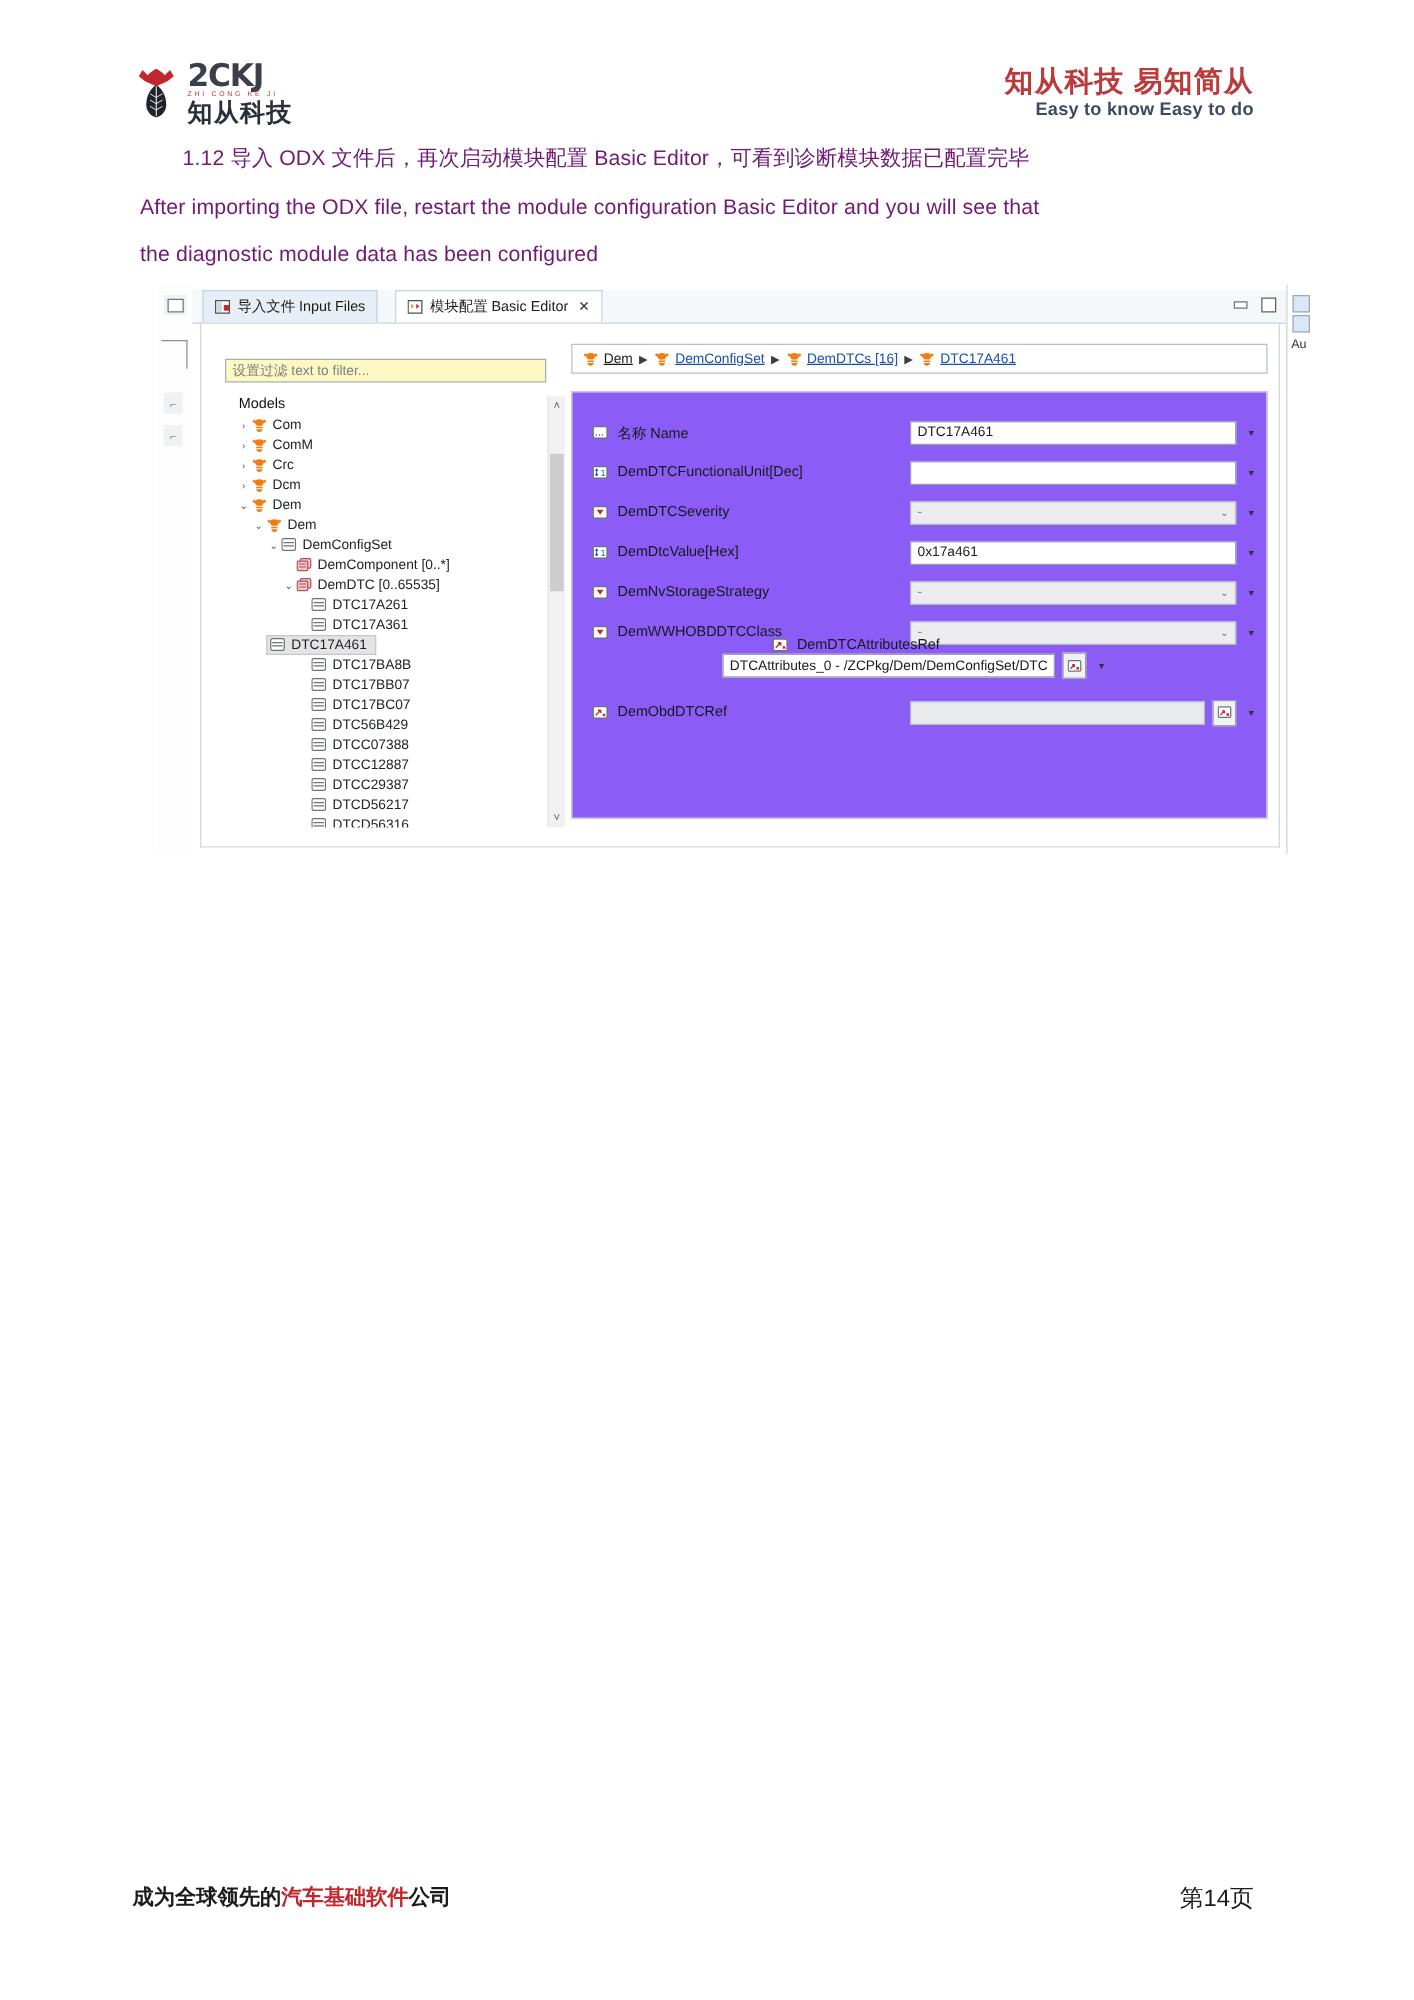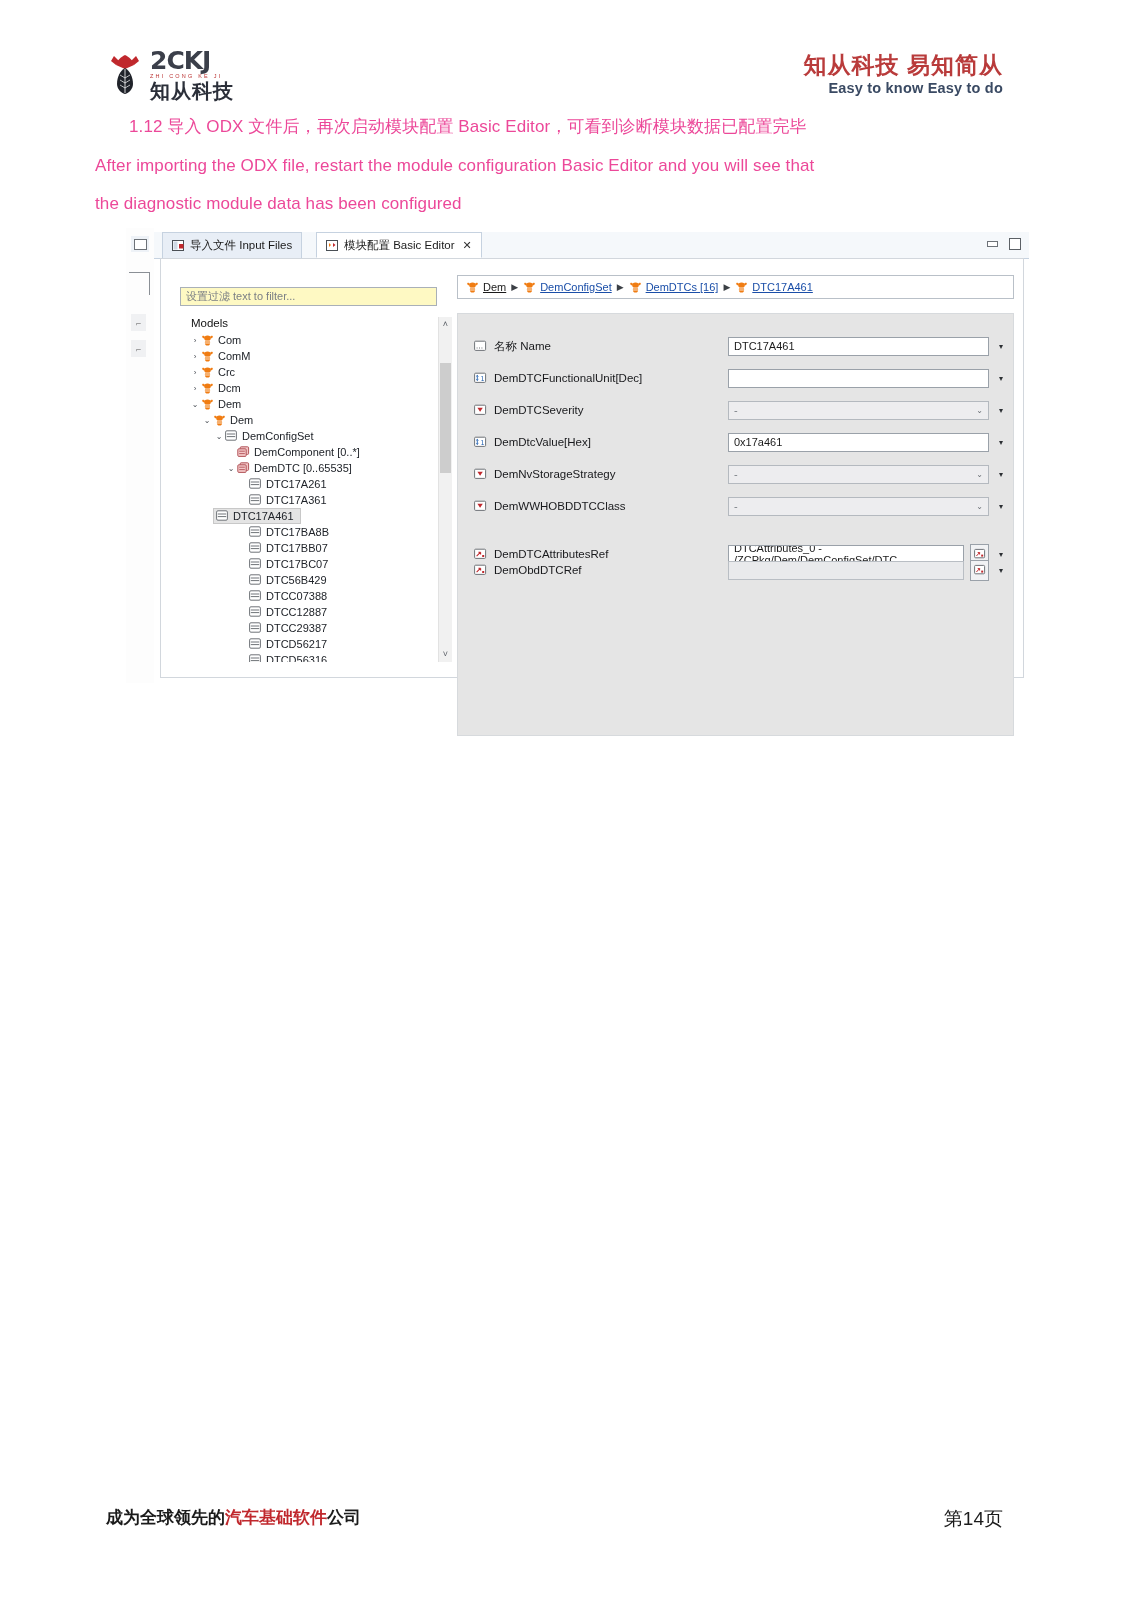--- a/index.html
+++ b/index.html
@@ -17,21 +17,21 @@
   .logo-text{display:flex;flex-direction:column;justify-content:center;line-height:1;}
   .logo-latin{font-size:25px;font-weight:bold;color:#3b3f4a;letter-spacing:-1px;font-family:"DejaVu Sans",sans-serif;}
   .logo-pinyin{font-size:5.5px;color:#b33;letter-spacing:2.2px;margin-top:1px;}
   .logo-cn{font-size:20px;font-weight:bold;color:#2b2f39;letter-spacing:1px;margin-top:1px;}
 
   .slogan{position:absolute;right:128px;top:52px;text-align:right;line-height:1.18;}
   .slogan-cn{font-size:23px;font-weight:bold;color:#b93b3b;letter-spacing:1px;}
   .slogan-en{font-size:14.5px;font-weight:bold;color:#3a4a63;letter-spacing:.2px;margin-top:1px;}
 
   
-  .body-copy{position:absolute;left:95px;top:113px;width:910px;color:#ec4899;}
+  .body-copy{position:absolute;left:112px;top:113px;width:910px;color:#701a75;}
   .body-copy p{margin:0 0 11px 0;font-size:17px;line-height:1.62;letter-spacing:.1px;}
   .body-copy p.indent{text-indent:34px;}
 
   
   .shot{position:absolute;left:126px;top:228px;width:925px;height:455px;background:#fff;}
 
   .shot-left-rail{position:absolute;left:0;top:0;width:28px;height:455px;background:#fdfdfd;}
   .rail-btn{position:absolute;left:5px;width:18px;height:16px;background:#eef2f7;
             border:0;display:flex;align-items:center;justify-content:center;}
   .rail-sq{width:11px;height:9px;border:1.3px solid #6d7278;background:#fff;}
@@ -83,21 +83,21 @@
   
   .pane-right{position:absolute;left:296px;top:8px;width:560px;height:402px;}
   .crumbs{position:absolute;left:0;top:8px;width:557px;height:24px;background:#fff;
           border:1px solid #b9c0c8;box-sizing:border-box;display:flex;align-items:center;
           padding-left:8px;gap:5px;font-size:11px;}
   .crumb{display:flex;align-items:center;gap:4px;}
   .crumb a{color:#1a4ea8;text-decoration:underline;cursor:pointer;}
   .crumb.first a{color:#1a1a1a;}
   .crumb-sep{color:#3b3f45;font-size:9px;}
 
-  .form{position:absolute;left:0;top:46px;width:557px;height:423px;background:#e5e5e5;
+  .form{position:absolute;left:0;top:46px;width:557px;height:342px;background:#8b5cf6;
         border:1px solid #d7dadd;box-sizing:border-box;}
   .frow{position:absolute;left:0;width:557px;height:32px;display:flex;align-items:center;}
   .flabel{display:flex;align-items:center;gap:7px;padding-left:16px;width:270px;box-sizing:border-box;
           font-size:11.5px;color:#18191c;white-space:nowrap;}
   .fctl{flex:1;display:flex;align-items:center;gap:6px;padding-right:8px;}
   .fin{height:19px;flex:1;border:1px solid #9aa1a9;background:#fff;box-sizing:border-box;
        display:flex;align-items:center;padding:0 5px;font-size:11px;color:#1a1a1a;overflow:hidden;}
   .fin.ro{background:#e9eaec;border:1px solid #b9bec4;color:#7c8187;}
   .fsel{height:19px;flex:1;border:1px solid #b4b9bf;background:#ededef;box-sizing:border-box;
         display:flex;align-items:center;justify-content:space-between;padding:0 5px;
@@ -542,21 +542,21 @@
                 <span>DemWWHOBDDTCClass</span>
               </div>
               <div class="fctl">
                 <div class="fsel">
                   <span>-</span>
                   <span class="chev">⌄</span>
                 </div>
                 <span class="caret">▾</span>
               </div>
             </div>
-            <div class="frow" style="top: 224px;">
+            <div class="frow" style="top: 196px; flex-direction: column;">
               <div class="flabel">
                 <span class="fico"><svg width="13" height="12" viewBox="0 0 13 12">
                     <rect x="0.6" y="1.2" width="11" height="9.2" rx="1" fill="#fff" stroke="#6f7378"></rect>
                     <path d="M2.6 8.2 L6.6 4.2 M6.6 4.2 h-2.2 M6.6 4.2 v2.2" stroke="#c0282d" stroke-width="1.1" fill="none"></path>
                     <rect x="8.2" y="7" width="2" height="2" fill="#c0282d"></rect>
                   </svg></span>
                 <span>DemDTCAttributesRef</span>
               </div>
               <div class="fctl">
                 <div class="fin">DTCAttributes_0 - /ZCPkg/Dem/DemConfigSet/DTC</div>
@@ -590,20 +590,25 @@
                 </span>
                 <span class="caret">▾</span>
               </div>
             </div>
           </div>
       </div>
 
     </div>
   </div>
 
+  <div class="sidepanel">
+    <span class="sp-ico" style="top:8px;"></span>
+    <span class="sp-ico" style="top:24px;"></span>
+    <span class="sp-txt">Au</span>
+  </div>
 </div>
 
 <div class="banner">
   
   
   
   
 
   
 

